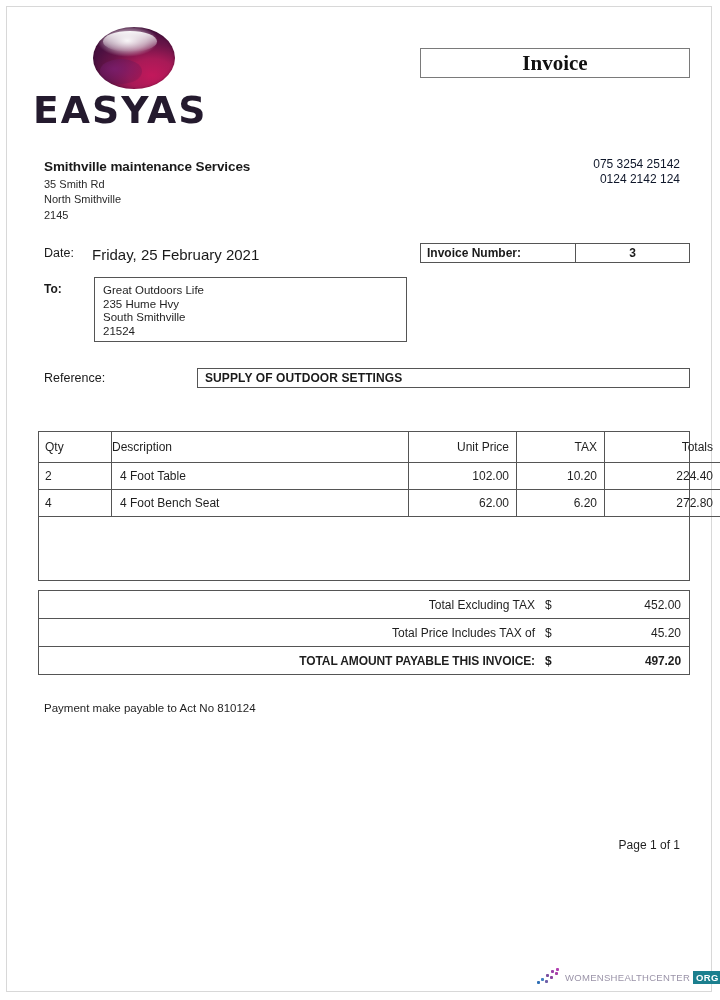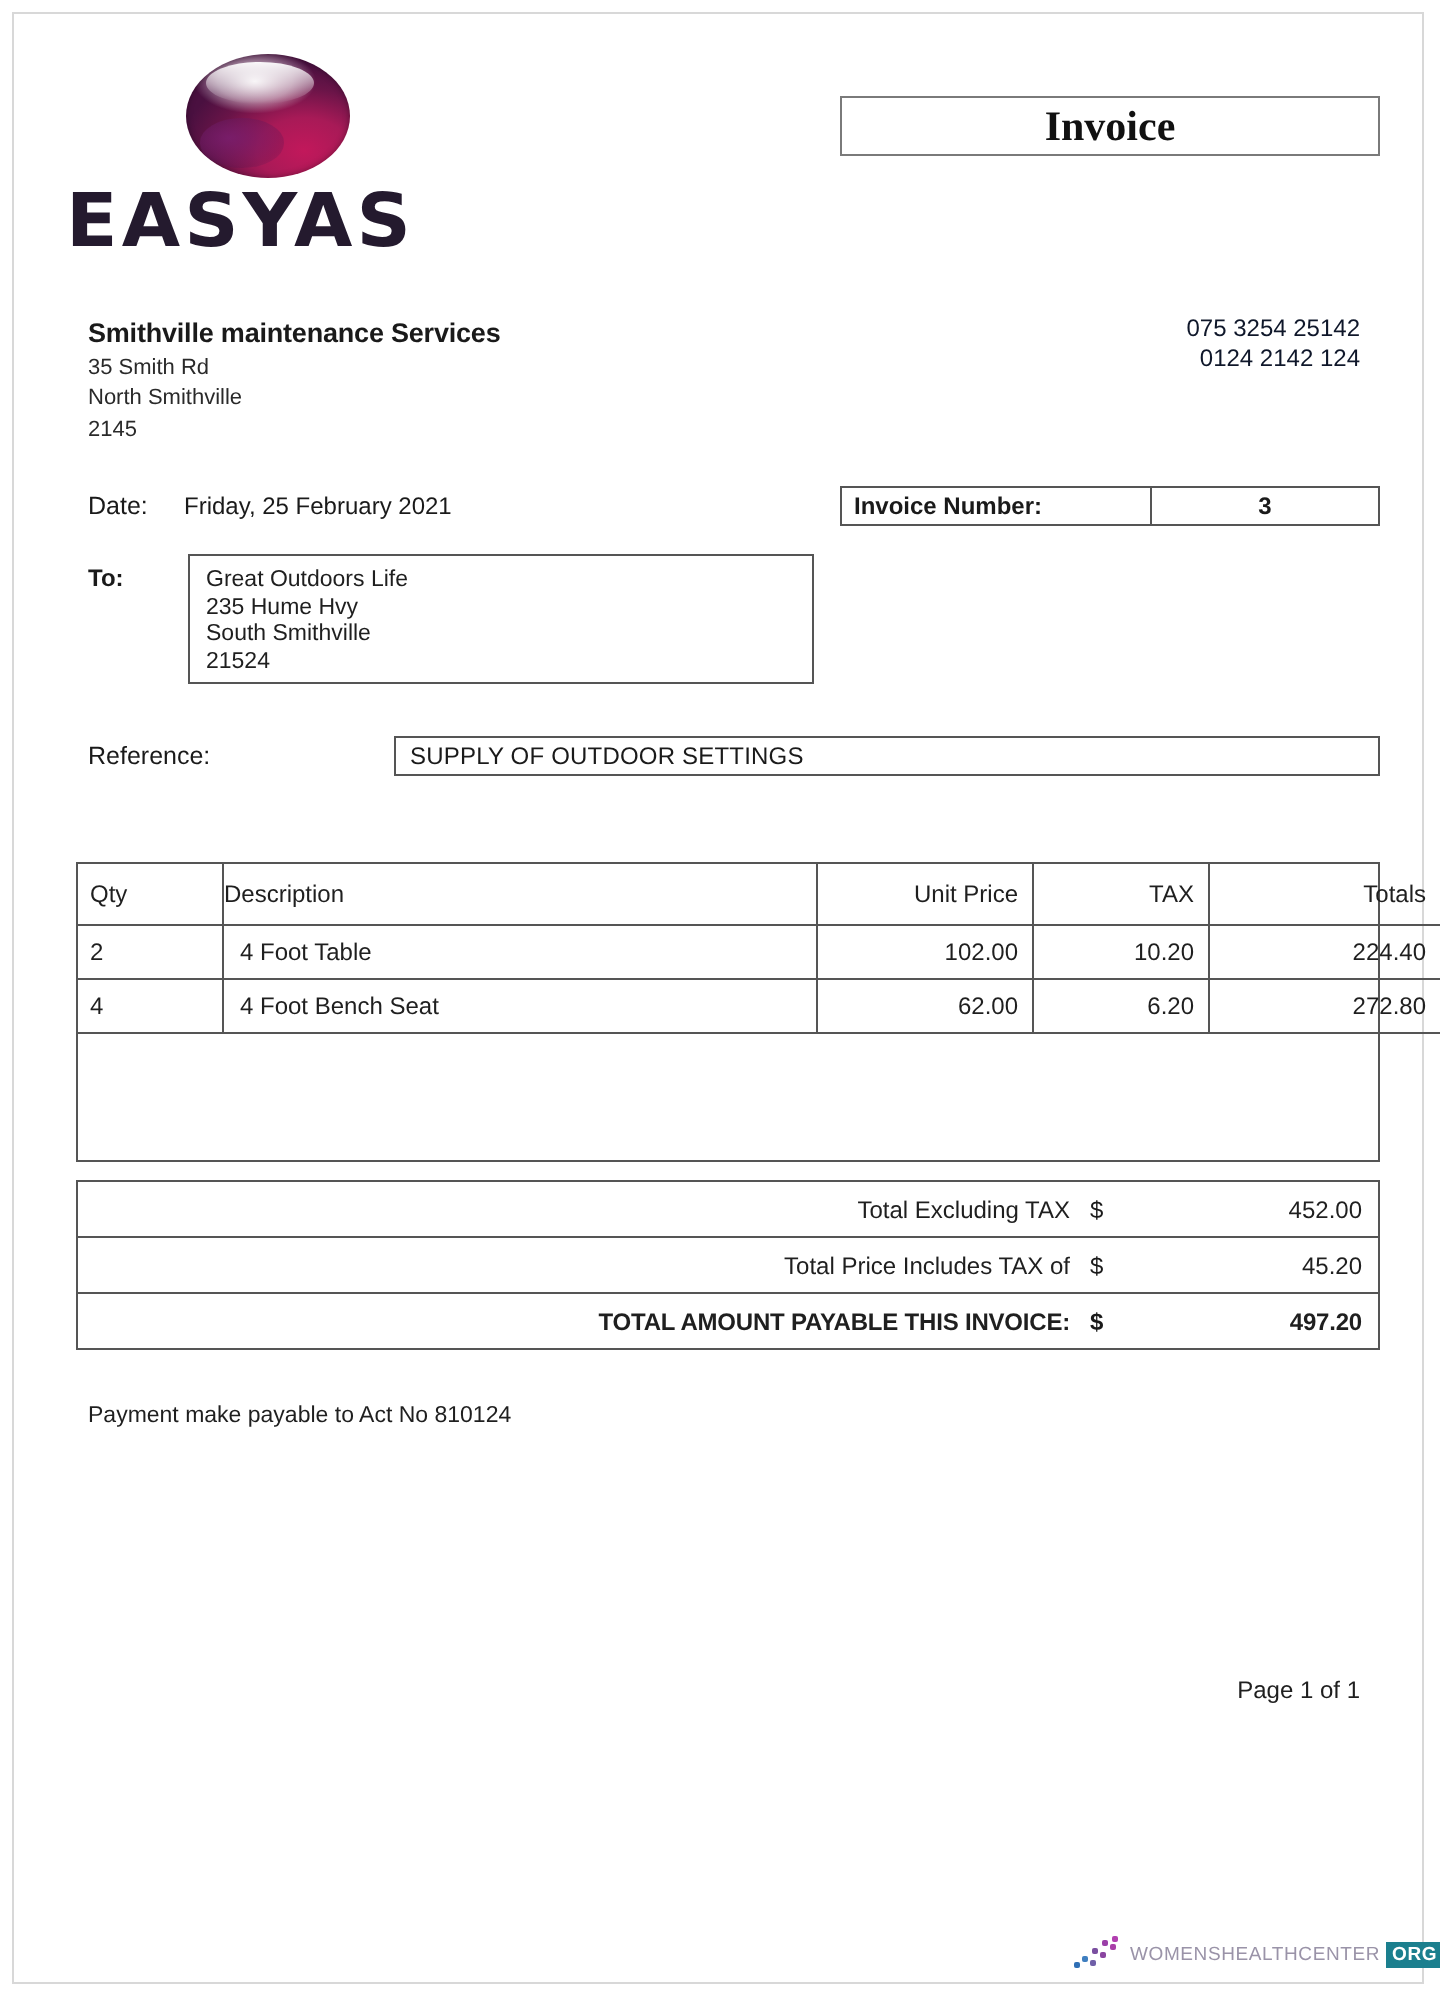--- a/index.html
+++ b/index.html
@@ -139,21 +139,21 @@
   .date-label {
     position: absolute;
     left: 37px;
     top: 239px;
     font-size: 12.5px;
   }
   .date-value {
     position: absolute;
     left: 85px;
     top: 239px;
-    font-size: 12px;
+    font-size: 15px;
   }
 
   .invnum-table {
     position: absolute;
     left: 413px;
     top: 236px;
     width: 270px;
     height: 20px;
     border: 1px solid #555;
     box-sizing: border-box;
@@ -216,21 +216,21 @@
     width: 493px;
     height: 20px;
     border: 1px solid #555;
     box-sizing: border-box;
     display: flex;
     align-items: center;
     padding-left: 7px;
   }
   .ref-box span {
     font-size: 12px;
-    font-weight: normal;
+    font-weight: bold;
     letter-spacing: 0.1px;
   }
 
   
   .items {
     position: absolute;
     left: 31px;
     top: 424px;
     width: 652px;
     border: 1px solid #555;

